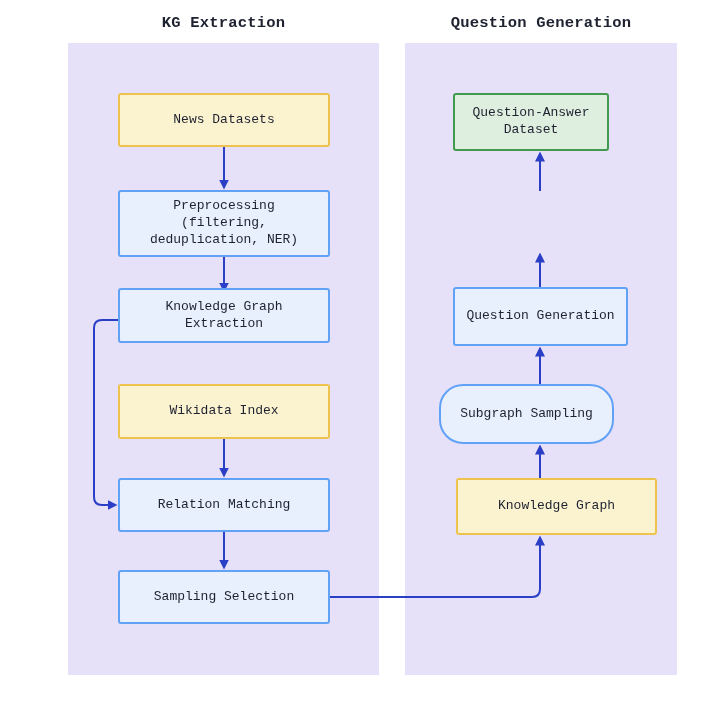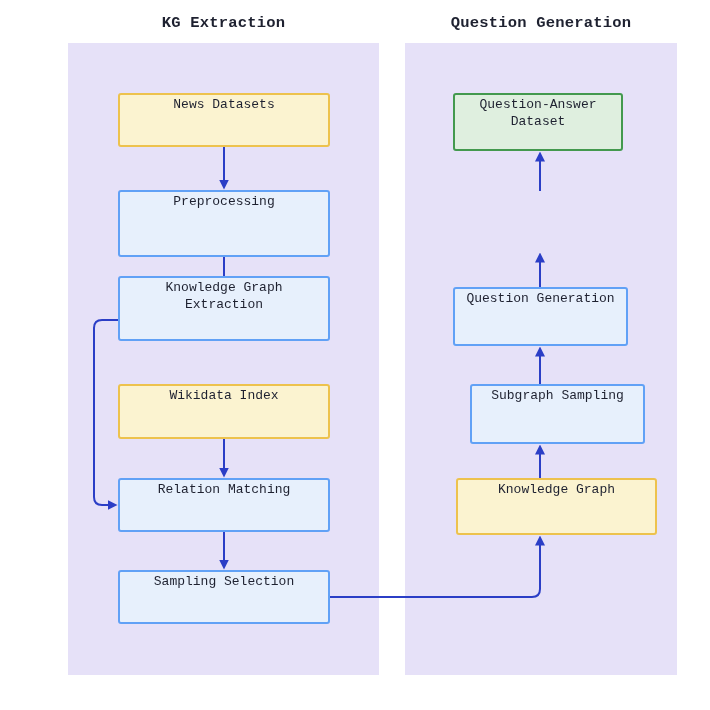--- a/index.html
+++ b/index.html
@@ -4,21 +4,21 @@
 <style>
   html,body{margin:0;padding:0;background:#ffffff;}
   .canvas{position:relative;width:710px;height:710px;background:#ffffff;
           font-family:Liberation Mono, monospace;overflow:hidden;}
   .col-title{position:absolute;top:12px;text-align:center;font-size:15.5px;font-weight:600;
              color:var(--text,#1e2130);letter-spacing:.2px;line-height:22px;}
   .panel{position:absolute;top:43px;height:632px;background:var(--panel-background,#E6E1F8);}
   .edges{position:absolute;left:0;top:0;}
   .edge{fill:none;stroke:var(--arrow,#2B3EC6);stroke-width:2;}
   #ah path{fill:var(--arrow,#2B3EC6);stroke:none;}
-  .node{position:absolute;display:flex;flex-direction:column;align-items:center;justify-content:flex-start;
+  .node{position:absolute;display:flex;flex-direction:column;align-items:center;justify-content:center;
         box-sizing:border-box;border:2px solid;border-radius:3px;text-align:center;
         font-size:13px;font-weight:500;color:var(--text,#1e2130);line-height:1.3;padding:2px 6px;}
   .c-yellow{background:var(--yellow-fill,#FBF3D0);border-color:var(--yellow-border,#EDC24D);}
   .c-blue{background:var(--blue-fill,#E7F0FC);border-color:var(--blue-border,#61A1F6);}
   .c-green{background:var(--green-fill,#DFEFDF);border-color:var(--green-border,#43994E);}
   .label{display:block;}
 </style>
 </head>
 <body>
 
@@ -46,40 +46,41 @@
     <path class="edge" marker-end="url(#ah)" d="M540,384 V349"></path>
     <path class="edge" marker-end="url(#ah)" d="M540,287 V255"></path>
     <path class="edge" marker-end="url(#ah)" d="M540,191 V154"></path>
   </svg>
 
   <div class="node c-yellow" style="left:118px;top:93px;width:212px;height:54px;">
     <span class="label">News Datasets</span>
   </div>
   <div class="node c-blue" style="left:118px;top:190px;width:212px;height:67px;">
     <span class="label">Preprocessing</span>
+    <span class="label">(filtering, deduplication, NER)</span>
   </div>
-  <div class="node c-blue" style="left:118px;top:276px;width:212px;height:65px;">
+  <div class="node c-blue" style="left:118px;top:288px;width:212px;height:55px;">
     <span class="label">Knowledge Graph Extraction</span>
   </div>
   <div class="node c-yellow" style="left:118px;top:384px;width:212px;height:55px;">
     <span class="label">Wikidata Index</span>
   </div>
   <div class="node c-blue" style="left:118px;top:478px;width:212px;height:54px;">
     <span class="label">Relation Matching</span>
   </div>
   <div class="node c-blue" style="left:118px;top:570px;width:212px;height:54px;">
     <span class="label">Sampling Selection</span>
   </div>
 
-  <div class="node c-green" style="left:453px;top:93px;width:170px;height:58px;">
+  <div class="node c-green" style="left:453px;top:93px;width:156px;height:58px;">
     <span class="label">Question-Answer Dataset</span>
   </div>
   <div class="node c-blue" style="left:453px;top:287px;width:175px;height:59px;">
     <span class="label">Question Generation</span>
   </div>
-  <div class="node c-blue" style="left:470px;top:384px;width:175px;height:60px;">
+  <div class="node c-blue" style="left:439px;top:384px;width:175px;height:60px;border-radius:24px;">
     <span class="label">Subgraph Sampling</span>
   </div>
   <div class="node c-yellow" style="left:456px;top:478px;width:201px;height:57px;">
     <span class="label">Knowledge Graph</span>
   </div>
 
 </div>
 
 </body></html>

